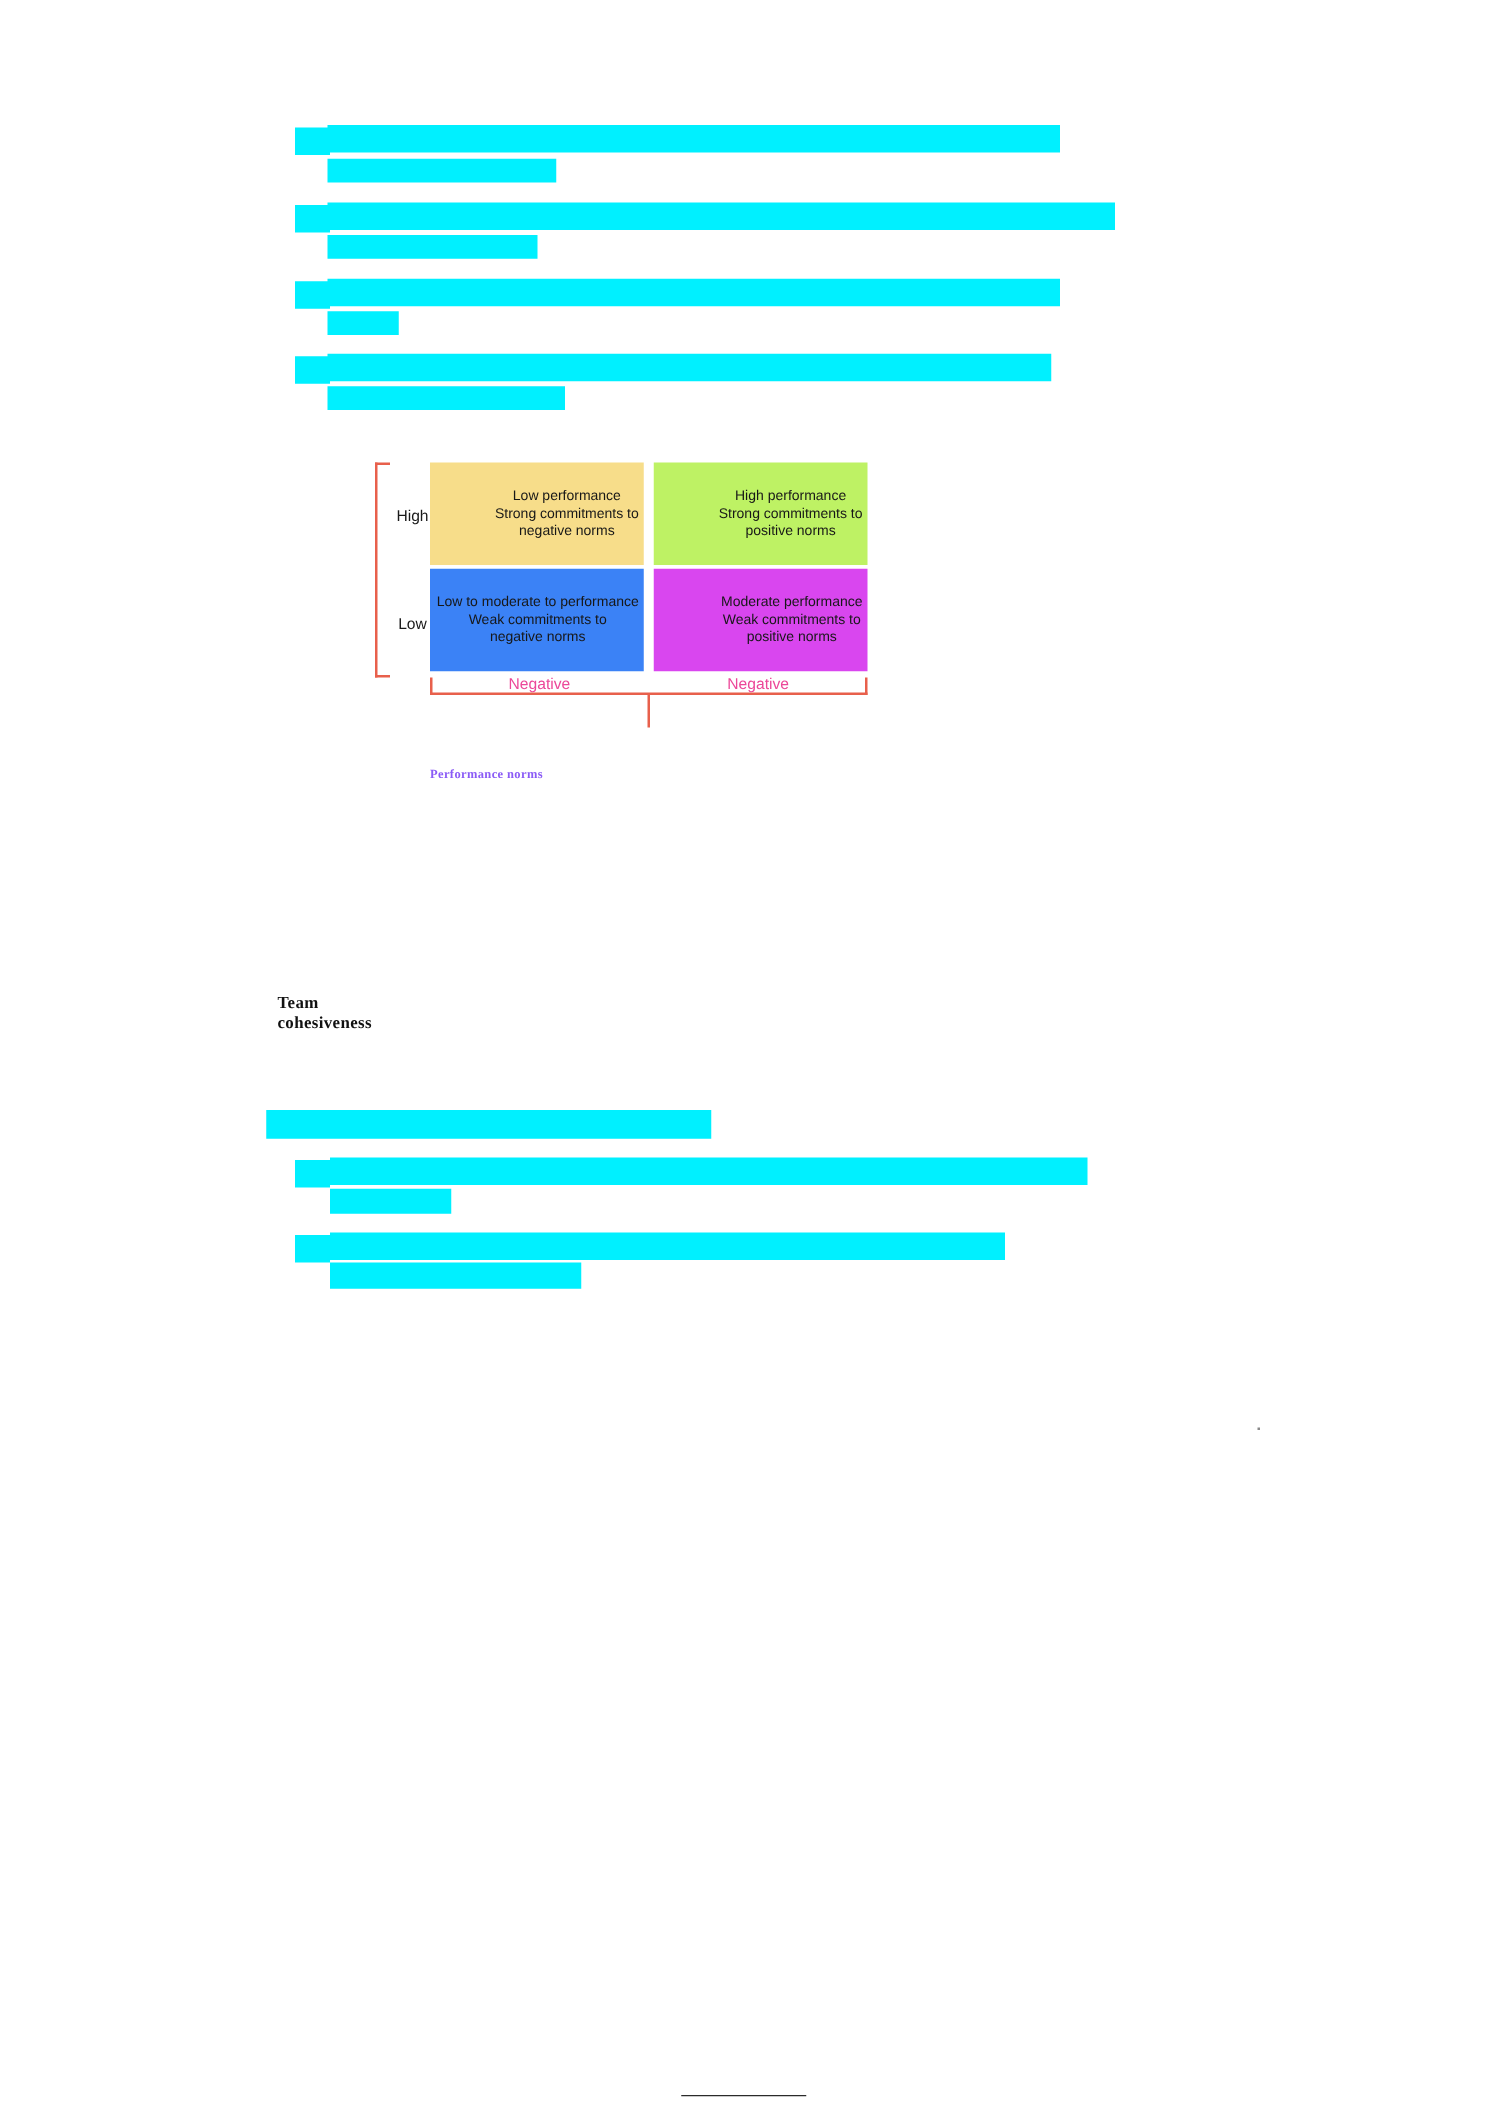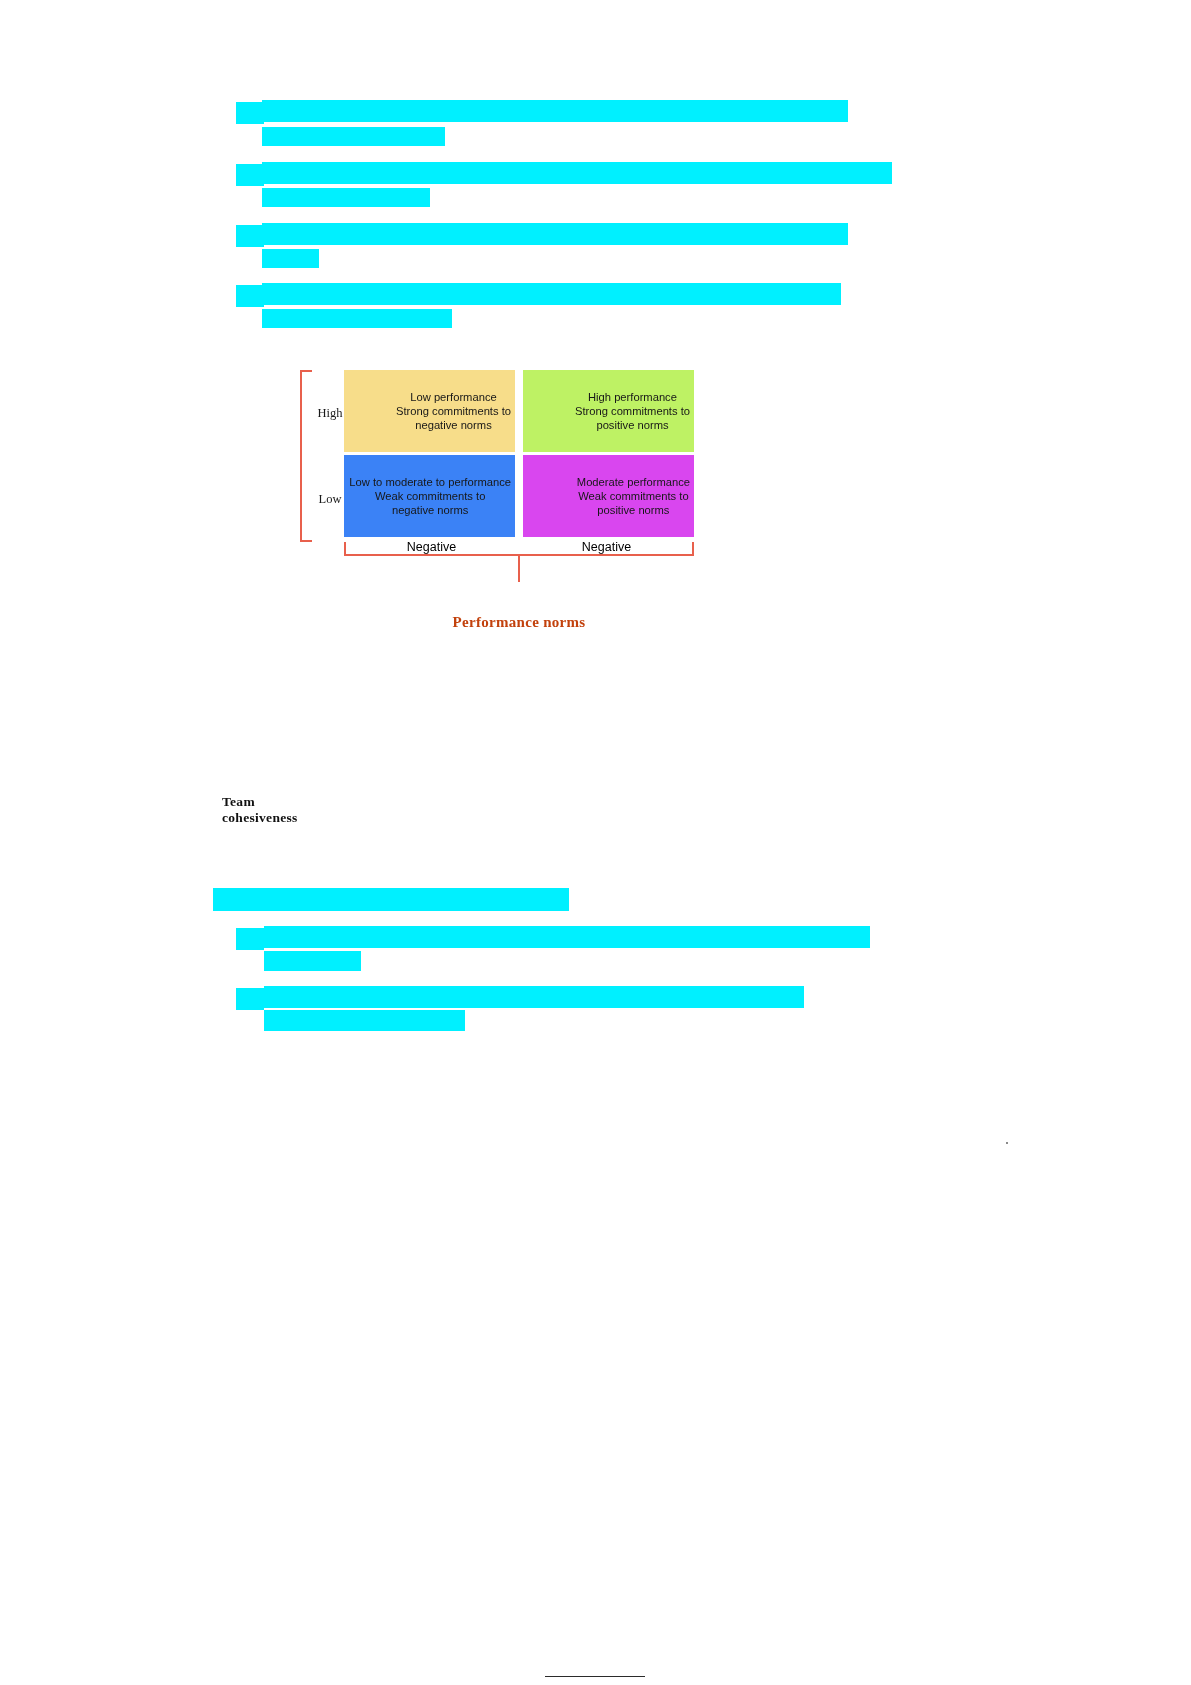--- a/index.html
+++ b/index.html
@@ -57,21 +57,21 @@
     box-sizing: border-box;
   }
 
   .tick-high, .tick-low {
     position: absolute;
     left: 92px;
     width: 32px;
     text-align: center;
     font-size: 12.5px;
     color: #1a1a1a;
-    font-family: Liberation Serif, serif;
+    font-family: Liberation Sans, sans-serif;
   }
   .tick-high { top: 44px; }
   .tick-low  { top: 130px; }
 
   .grid {
     position: absolute;
     left: 122px;
     top: 8px;
     width: 350px;
     display: grid;
@@ -114,35 +114,34 @@
     height: 26px;
     background: #e8604c;
   }
 
   .xtick {
     position: absolute;
     top: 178px;
     width: 175px;
     text-align: center;
     font-size: 12.5px;
-    color: #000000;
+    color: #ec4899;
   }
   .xtick-neg { left: 122px; }
   .xtick-pos { left: 297px; }
 
   .axis-label-horizontal {
     position: absolute;
     left: 122px;
     top: 252px;
     width: 350px;
-    text-align: center;
     font-family: "Liberation Serif", serif;
     font-weight: bold;
-    font-size: 15px;
-    color: #c2410c;
+    font-size: 10px;
+    color: #8b5cf6;
     letter-spacing: 0.3px;
   }
 
   
   #footer-rule {
     position: absolute;
     left: 545px;
     top: 1676px;
     width: 100px;
     height: 1px;

